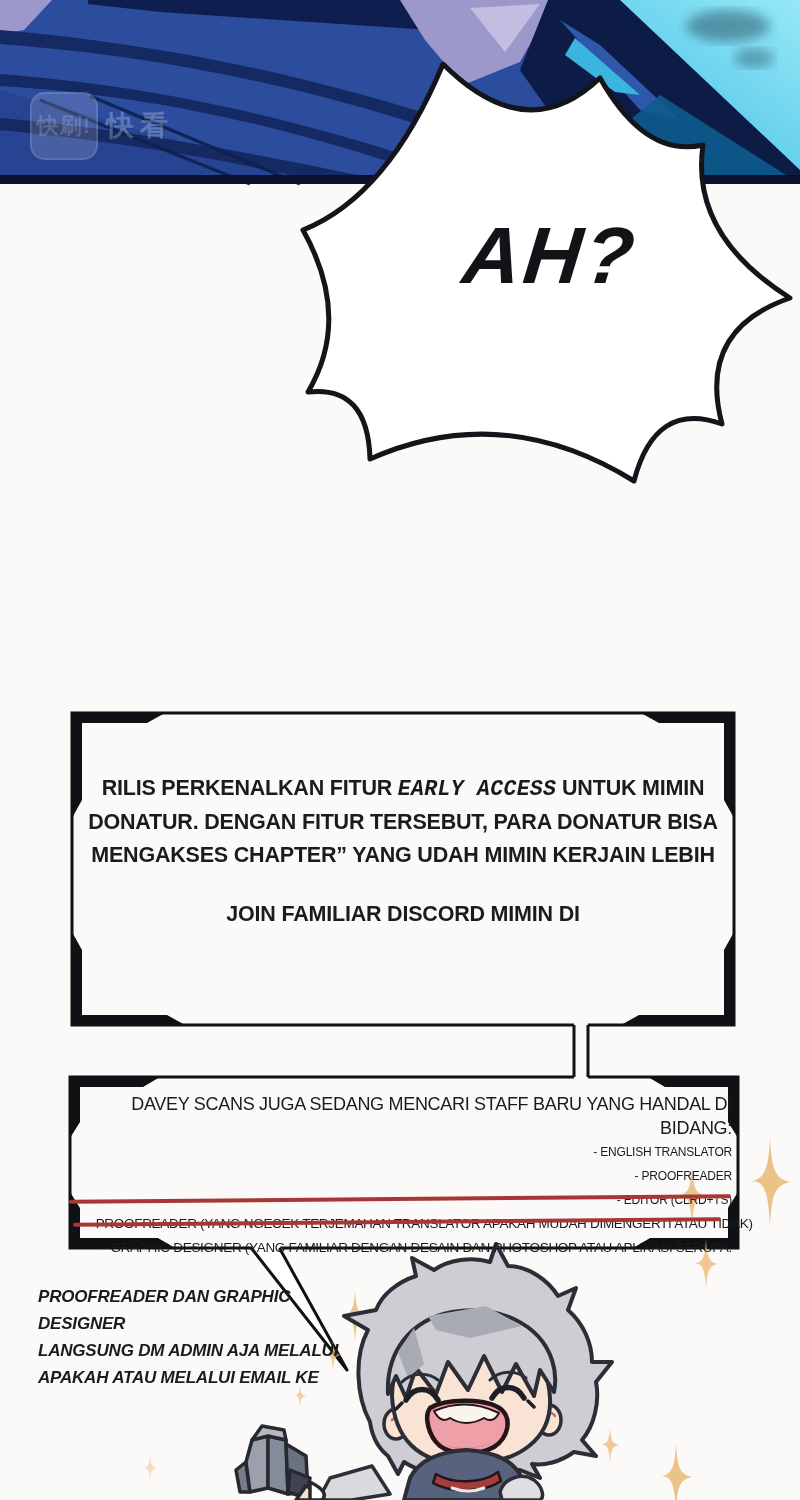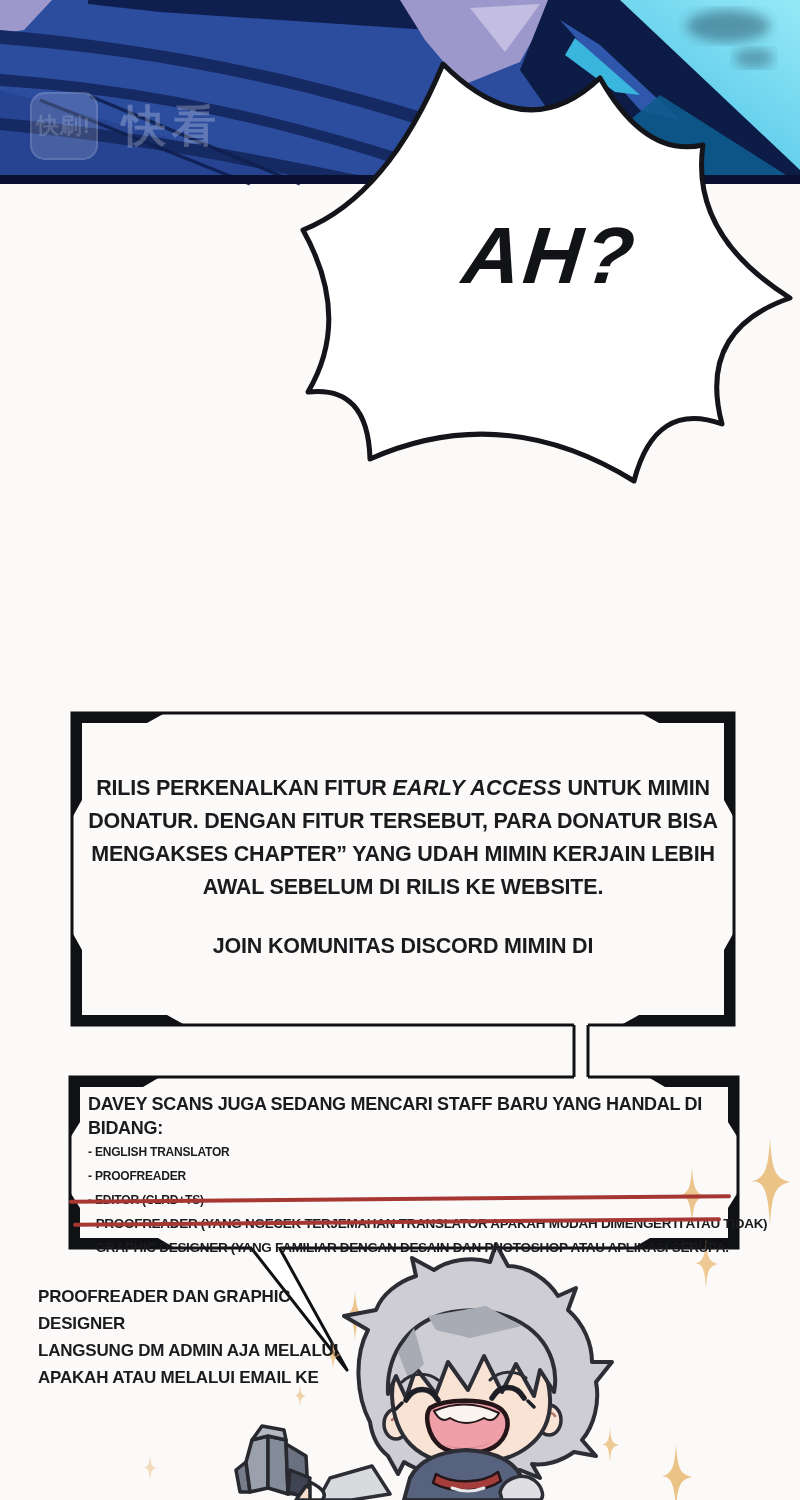--- a/index.html
+++ b/index.html
@@ -3,49 +3,49 @@
 <meta charset="utf-8">
 <style>
   html,body{margin:0;padding:0;}
   body{width:800px;height:1500px;position:relative;overflow:hidden;
        background:#fbfaf8;font-family:"Liberation Sans","DejaVu Sans",sans-serif;}
   .abs{position:absolute;}
   #decor{position:absolute;left:0;top:0;z-index:1;}
   .txt{position:absolute;z-index:5;color:#1b1b1f;}
 
   
-  .wm{left:30px;top:92px;z-index:4;display:flex;align-items:center;gap:24px;opacity:.33;}
+  .wm{left:30px;top:92px;z-index:4;display:flex;align-items:center;gap:8px;opacity:.33;}
   .wm-icon{width:64px;height:64px;border-radius:15px;background:rgba(255,255,255,.45);
            border:2px solid rgba(255,255,255,.55);display:flex;align-items:center;justify-content:center;
            color:#e8eaf2;font-weight:bold;font-size:22px;letter-spacing:1px;}
-  .wm-brand{font-size:44px;font-weight:bold;color:rgba(255,255,255,.75);letter-spacing:6px;}
+  .wm-brand{font-size:28px;font-weight:bold;color:rgba(255,255,255,.75);letter-spacing:6px;}
 
   
   .ah{left:400px;top:210px;width:300px;text-align:center;font-size:80px;font-weight:bold;
       font-style:italic;letter-spacing:3px;transform:skewX(-6deg);color:#121317;}
 
   
   .box1-text{left:88px;top:772px;width:630px;text-align:center;
              font-size:21.5px;line-height:33px;font-weight:bold;letter-spacing:-0.2px;}
-  .box1-text .hl{font-style:italic;letter-spacing:0.3px;}
+  .box1-text .hl{font-style:italic;letter-spacing:0.3px;font-family:Liberation Mono, monospace;}
   .box1-gap{height:26px;}
 
   
-  .box2-text{left:88px;top:1092px;width:644px;font-weight:bold;}
+  .box2-text{left:88px;top:1092px;width:644px;font-weight:normal;text-align:right;}
   .box2-header{font-size:18px;line-height:24px;letter-spacing:-0.3px;}
   .box2-item{font-size:12px;line-height:24px;letter-spacing:-0.2px;}
   .box2-struck{font-size:13.5px;line-height:23.5px;letter-spacing:-0.3px;white-space:nowrap;}
 
   .strikebar{position:absolute;height:4px;border-radius:2px;z-index:6;background:#a63732;}
   .strike1{left:69px;top:1197px;width:662px;transform:rotate(-0.5deg);}
   .strike2{left:73px;top:1220px;width:648px;transform:rotate(-0.5deg);}
 
   
   .contact{left:38px;top:1283px;width:320px;font-size:17px;line-height:27px;
-           font-weight:bold;letter-spacing:-0.2px;}
+           font-weight:bold;letter-spacing:-0.2px;font-style:italic;}
 </style>
 </head>
 <body>
 
 <svg id="decor" width="800" height="1500" viewBox="0 0 800 1500">
   <defs>
     <linearGradient id="cyanGrad" x1="0" y1="1" x2="1" y2="0">
       <stop offset="0" stop-color="#2fb3e2"></stop>
       <stop offset="1" stop-color="#96e9f6"></stop>
     </linearGradient>
@@ -198,23 +198,22 @@
   </div>
   <div class="wm-brand">快看</div>
 </div>
 
 <div class="txt ah">AH?</div>
 
 <div class="txt box1-text">
   <div><span>RILIS PERKENALKAN FITUR </span><span class="hl">EARLY ACCESS</span><span> UNTUK MIMIN</span></div>
   <div>DONATUR. DENGAN FITUR TERSEBUT, PARA DONATUR BISA</div>
   <div>MENGAKSES CHAPTER” YANG UDAH MIMIN KERJAIN LEBIH</div>
-  <div>AWAL SEBELUM DI RILIS KE WEBSITE.</div>
   <div class="box1-gap"></div>
-  <div>JOIN KOMUNITAS DISCORD MIMIN DI</div>
+  <div>JOIN FAMILIAR DISCORD MIMIN DI</div>
 </div>
 
 <div class="txt box2-text">
   <div class="box2-header">DAVEY SCANS JUGA SEDANG MENCARI STAFF BARU YANG HANDAL DI BIDANG:</div>
   <div class="box2-item">- ENGLISH TRANSLATOR</div>
   <div class="box2-item">- PROOFREADER</div>
   <div class="box2-item">- EDITOR (CLRD+TS)</div>
   <div class="box2-struck">- PROOFREADER (YANG NGECEK TERJEMAHAN TRANSLATOR APAKAH MUDAH DIMENGERTI ATAU TIDAK)</div>
   <div class="box2-struck">- GRAPHIC DESIGNER (YANG FAMILIAR DENGAN DESAIN DAN PHOTOSHOP ATAU APLIKASI SERUPA.</div>
 </div>

